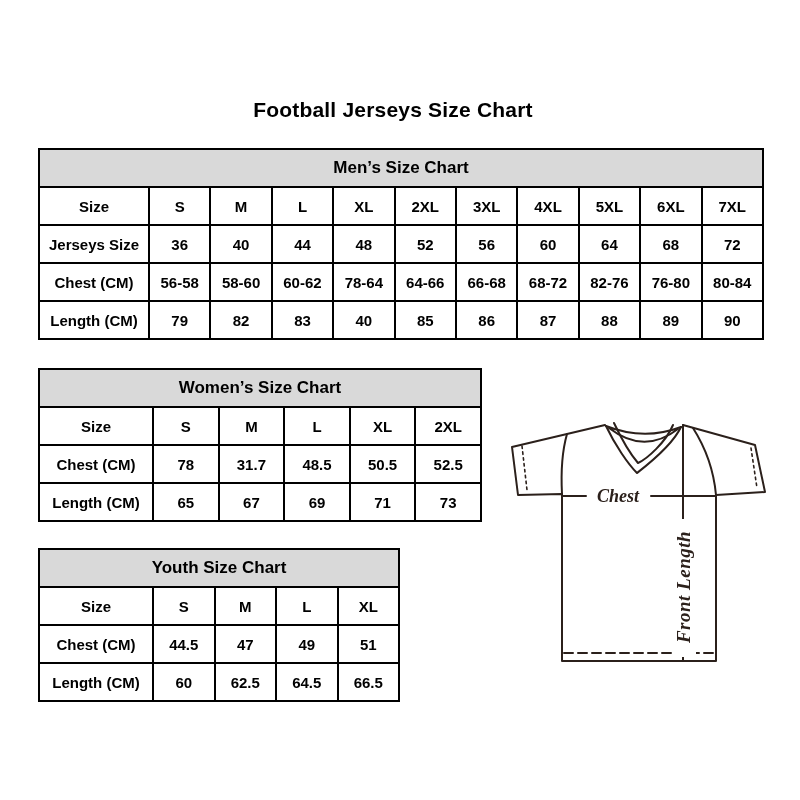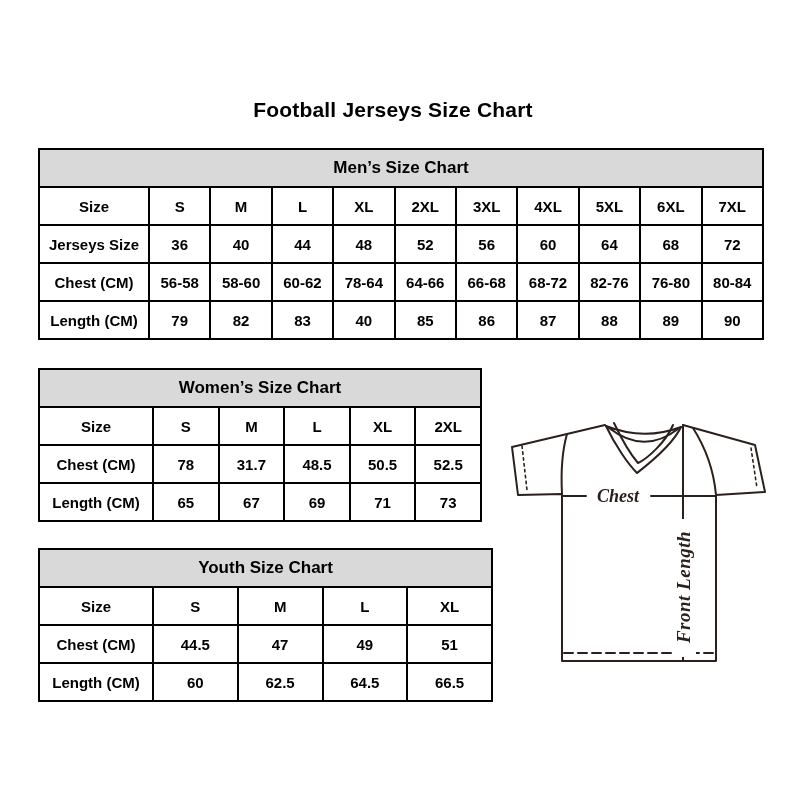--- a/index.html
+++ b/index.html
@@ -174,21 +174,21 @@
           <td>Length (CM)</td>
           <td>65</td>
           <td>67</td>
           <td>69</td>
           <td>71</td>
           <td>73</td>
         </tr>
       </tbody>
     </table>
 
-  <table class="size-table" style="left:38px; top:548px; width:455px;">
+  <table class="size-table" style="left:38px; top:548px; width:362px;">
       <colgroup>
         <col style="width: 114px;">
         <col>
         <col>
         <col>
         <col>
       </colgroup>
       <tbody>
         <tr>
           <td colspan="5" class="tbl-title">Youth Size Chart</td>

